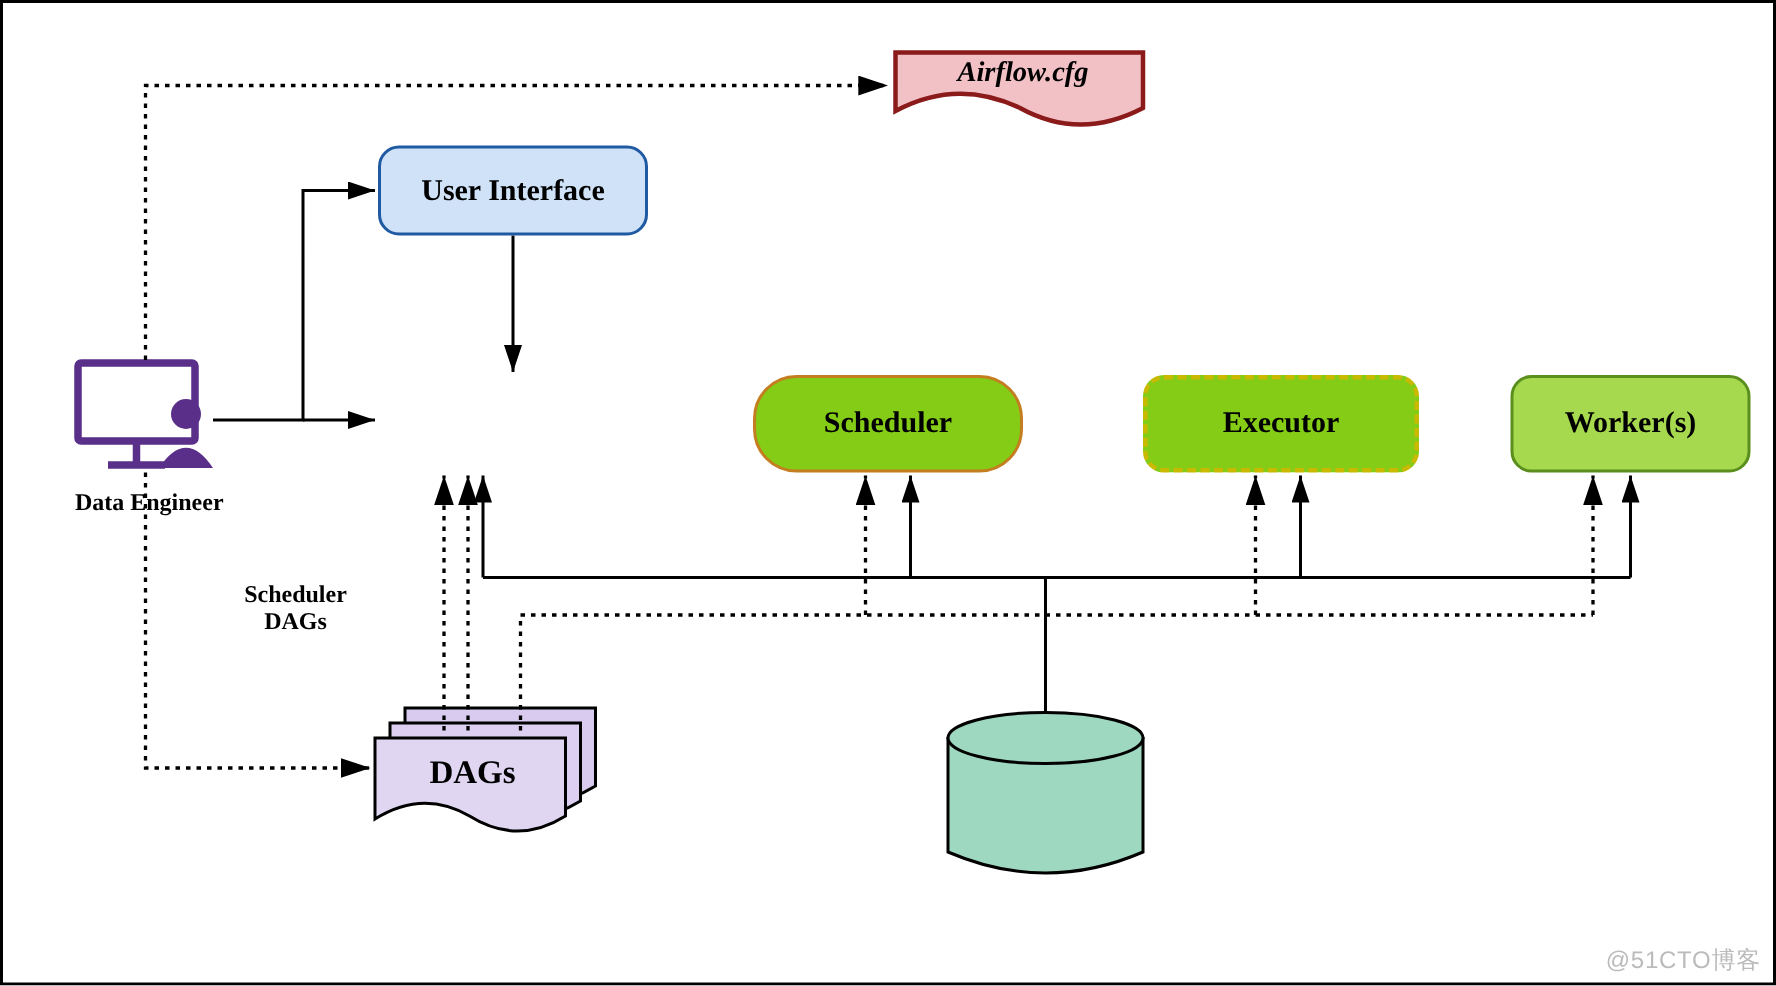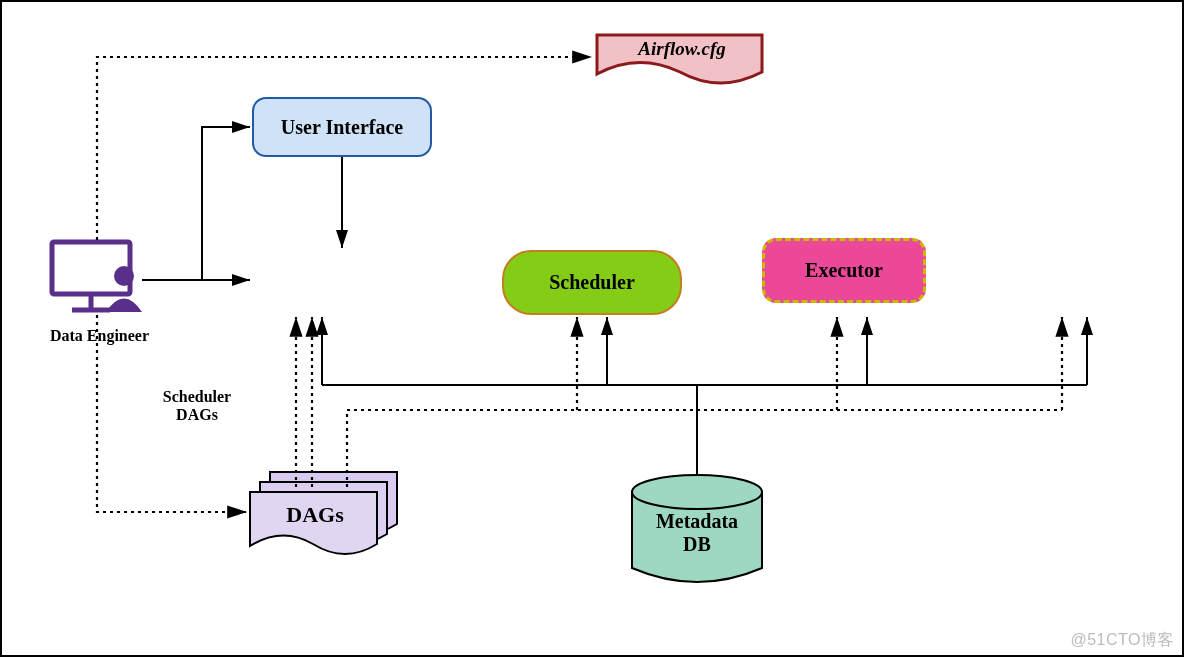--- a/index.html
+++ b/index.html
@@ -124,31 +124,32 @@
 
   <div class="node" style="left:250px;top:95px;width:180px;height:60px;background:#cfe2f7;border-color:#1f5aa3;">
     <span>User Interface</span>
   </div>
 
 
   <div class="node" style="left:500px;top:248px;width:180px;height:65px;background:#84cc16;border-color:#c47d1f;border-radius:29px;">
     <span>Scheduler</span>
   </div>
 
-  <div class="node dashed" style="left:760px;top:236px;width:164px;height:65px;background:#ec4899;border-color:#c9b900;border-width:3px;">
+  <div class="node dashed" style="left:760px;top:248px;width:184px;height:65px;background:#84cc16;border-color:#c9b900;border-width:3px;">
     <span>Executor</span>
   </div>
 
+  <div class="node" style="left:1005px;top:248px;width:160px;height:65px;background:#a7d94f;border-color:#5a8f1d;">
+    <span>Worker(s)</span>
+  </div>
 
   <div class="label" style="left:605px;top:36px;width:150px;font-size:19px;font-style:italic;">Airflow.cfg</div>
 
   <div class="label" style="left:268px;top:500px;width:90px;font-size:22px;">DAGs</div>
 
-  <div class="label" style="left:630px;top:508px;width:130px;font-size:20px;white-space:pre-line;">Metadata
-DB</div>
 
   <div class="label" style="left:15px;top:325px;width:165px;">Data Engineer</div>
 
   <div class="label" style="left:135px;top:386px;width:120px;white-space:pre-line;">Scheduler
 DAGs</div>
 
   <div class="watermark">@51CTO博客</div>
 </div>
 
 </body></html>

